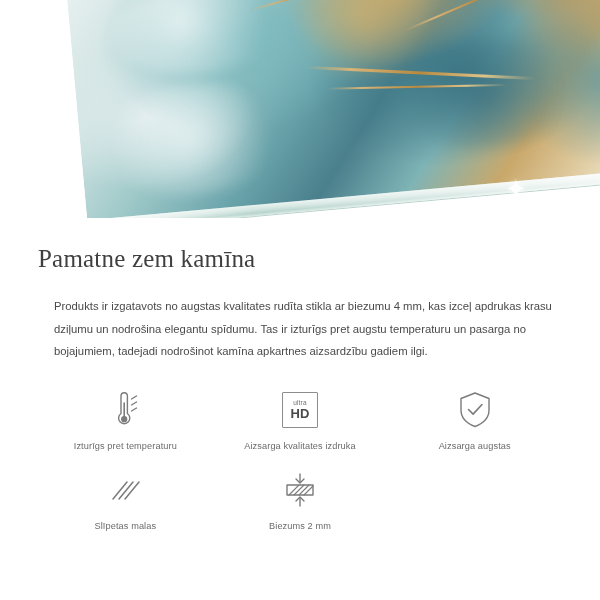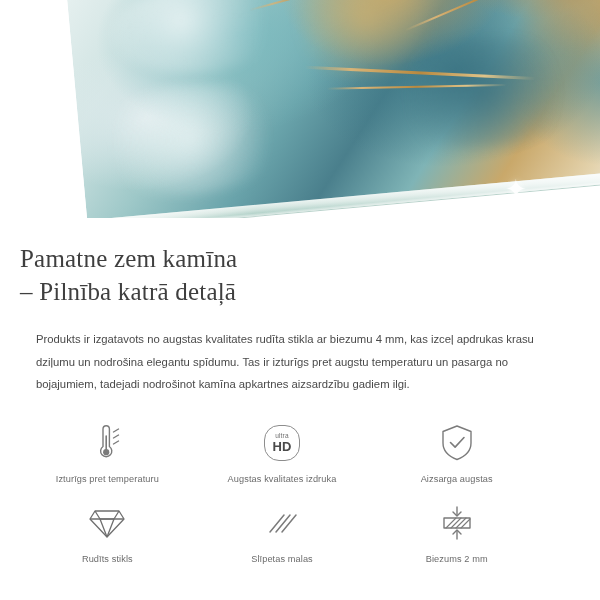--- a/index.html
+++ b/index.html
@@ -101,21 +101,21 @@
     line-height: 1;
     text-shadow: 0 0 6px rgba(255,255,255,0.9);
     opacity: 0.95;
   }
   .sparkle.s1 { left: 505px; top: 176px; font-size: 26px; }
   .sparkle.s2 { left: 532px; top: 192px; font-size: 16px; }
   .sparkle.s3 { left: 488px; top: 198px; font-size: 12px; }
 
   
   .content {
-    padding: 10px 38px 0 20px;
+    padding: 10px 38px 0 38px;
   }
   .title {
     font-family: "Liberation Serif", serif;
     font-size: 25px;
     line-height: 1.32;
     color: #3f3f3f;
     font-weight: 400;
     margin: 14px 0 0 0;
     letter-spacing: 0.2px;
   }
@@ -154,21 +154,21 @@
     margin-top: 10px;
     font-size: 9.2px;
     color: #6b6b6b;
     text-align: left;
     letter-spacing: 0.1px;
   }
   .hd-badge {
     width: 34px;
     height: 34px;
     border: 1.4px solid #8d8d8d;
-    border-radius: 15px;
+    border-radius: 1px;
     display: flex;
     flex-direction: column;
     align-items: center;
     justify-content: center;
     line-height: 1;
   }
   .hd-badge .ultra {
     font-size: 6.5px;
     color: #6e6e6e;
     letter-spacing: .2px;
@@ -203,21 +203,20 @@
     </div>
     <span class="sparkle s1">✦</span>
     <span class="sparkle s2">✦</span>
     <span class="sparkle s3">✧</span>
   </div>
 
   <div class="content">
 
     <h1 class="title">
       <span>Pamatne zem kamīna</span>
-      <span class="line2">– Pilnība katrā detaļā</span>
     </h1>
 
     <p class="body-copy">Produkts ir izgatavots no augstas kvalitates rudīta stikla ar biezumu 4 mm, kas izceļ apdrukas krasu dziļumu un nodrošina elegantu spīdumu. Tas ir izturīgs pret augstu temperaturu un pasarga no bojajumiem, tadejadi nodrošinot kamīna apkartnes aizsardzību gadiem ilgi.</p>
 
     <div class="features">
 
       <div class="feature">
         <div class="icon-box">
           <svg width="40" height="42" viewBox="0 0 40 42">
             <g fill="none" stroke="#7b7b7b" stroke-width="1.4" stroke-linecap="round">
@@ -233,47 +232,33 @@
         <div class="caption">Izturīgs pret temperaturu</div>
       </div>
 
       <div class="feature">
         <div class="icon-box">
           <div class="hd-badge">
             <span class="ultra">ultra</span>
             <span class="hd">HD</span>
           </div>
         </div>
-        <div class="caption">Augstas kvalitates izdruka</div>
+        <div class="caption">Aizsarga kvalitates izdruka</div>
       </div>
 
       <div class="feature">
         <div class="icon-box">
           <svg width="36" height="40" viewBox="0 0 36 40">
             <path d="M18 3 L32 8.5 V20 c0 8.5 -6 13.5 -14 16.5 C10 33.5 4 28.5 4 20 V8.5 Z" fill="none" stroke="#7b7b7b" stroke-width="1.4" stroke-linejoin="round"></path>
             <path d="M11.5 19.5 l4.6 4.6 L25 14.5" fill="none" stroke="#7b7b7b" stroke-width="1.6" stroke-linecap="round" stroke-linejoin="round"></path>
           </svg>
         </div>
         <div class="caption">Aizsarga augstas</div>
       </div>
 
-      <div class="feature">
-        <div class="icon-box">
-          <svg width="40" height="36" viewBox="0 0 40 36">
-            <g fill="none" stroke="#6f6f6f" stroke-width="1.3" stroke-linejoin="round">
-              <path d="M8 6 H32 L37 14 L20 32 L3 14 Z"></path>
-              <path d="M3 14 H37"></path>
-              <path d="M8 6 L13 14 L20 32"></path>
-              <path d="M32 6 L27 14 L20 32"></path>
-              <path d="M13 14 H27"></path>
-            </g>
-          </svg>
-        </div>
-        <div class="caption">Rudīts stikls</div>
-      </div>
 
       <div class="feature">
         <div class="icon-box">
           <svg width="40" height="34" viewBox="0 0 40 34">
             <g stroke="#7b7b7b" stroke-width="1.5" stroke-linecap="round">
               <path d="M8 26 L22 9"></path>
               <path d="M14 26 L28 9"></path>
               <path d="M20 26 L34 9"></path>
             </g>
           </svg>

